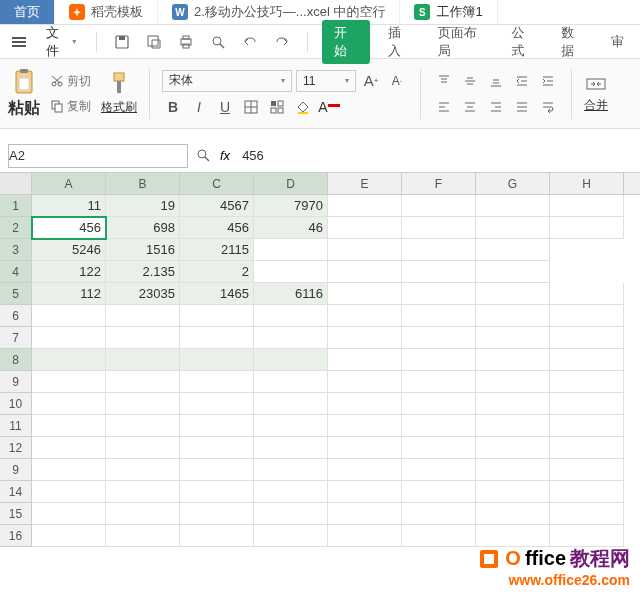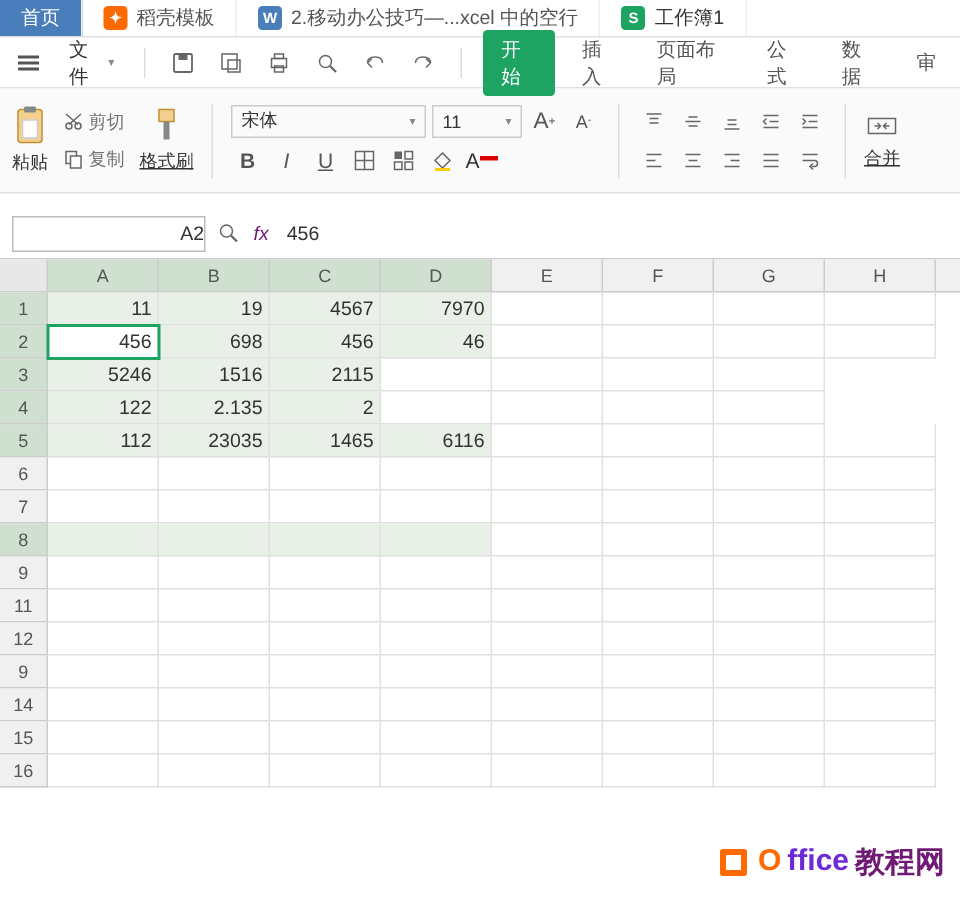--- a/index.html
+++ b/index.html
@@ -34,21 +34,21 @@
 .small-btn { display: flex; align-items: center; gap: 3px; font-size: 12px; color: #737373; padding: 2px; }
 .fmt-big { display: flex; flex-direction: column; align-items: center; gap: 2px; text-decoration: underline; }
 .font-sel { border: 1px solid #ccc; padding: 2px 6px; width: 130px; height: 22px; display: flex; align-items: center; justify-content: space-between; font-size: 12px; }
 .size-sel { border: 1px solid #ccc; padding: 2px 6px; width: 60px; height: 22px; display: flex; align-items: center; justify-content: space-between; font-size: 12px; }
 .fmt-row { display: flex; gap: 4px; align-items: center; }
 .fmt-btn { width: 22px; height: 22px; display: flex; align-items: center; justify-content: center; color: #555; font-size: 14px; cursor: pointer; }
 .chev { font-size: 8px; color: #888; }
 
 
 .fbar { height: 34px; display: flex; align-items: center; padding: 6px 8px; gap: 8px; border-bottom: 1px solid #ccc; margin-top: 10px; }
-.namebox { border: 1px solid #bbb; width: 129px; height: 24px; display: flex; align-items: center; justify-content: flex-end; font-size: 13px; }
+.namebox { border: 1px solid #bbb; width: 180px; height: 24px; display: flex; align-items: center; justify-content: flex-start; font-size: 13px; }
 .fx-area { display: flex; align-items: center; gap: 8px; flex: 1; }
 .fx-val { flex: 1; padding: 2px 4px; }
 
 
 .grid { position: relative; }
 .col-headers { display: flex; height: 22px; border-bottom: 1px solid #ccc; background: #f0f0f0; }
 .corner { width: 32px; border-right: 1px solid #ccc; background: #e8e8e8; }
 .ch { border-right: 1px solid #ccc; display: flex; align-items: center; justify-content: center; font-size: 12px; color: #555; }
 .ch.sel { background: #d0e0d0; }
 .rows { }
@@ -58,21 +58,21 @@
 .cell { border-right: 1px solid #e0e0e0; border-bottom: 1px solid #e0e0e0; display: flex; align-items: center; justify-content: flex-end; padding: 0 4px; font-size: 13px; font-family: Arial, sans-serif; }
 .cell.selected { background: #e8f0e8; }
 .cell.active { background: #fff; outline: 2px solid #1da362; outline-offset: -1px; z-index: 2; position: relative; }
 .wA { width: 74px; } .wB { width: 74px; } .wC { width: 74px; } .wD { width: 74px; }
 .wE { width: 74px; } .wF { width: 74px; } .wG { width: 74px; } .wH { width: 74px; }
 
 
 .watermark { position: absolute; right: 10px; bottom: 10px; text-align: right; }
 .wm-logo { display: flex; align-items: center; gap: 4px; font-weight: bold; font-size: 20px; }
 .wm-logo .o-orange { color: #ff6a00; }
-.wm-logo .txt-blue { color: #6d28d9; }
+.wm-logo .txt-blue { color: #000000; }
 .wm-logo .txt-black { color: #701a75; }
 .wm-url { color: #ff6a00; font-size: 14px; font-weight: bold; }
 .office-ic { width: 24px; height: 24px; }
 </style>
 </head>
 <body>
 
 <div class="tabs">
   <div class="tab active-blue">
     <span>首页</span>
@@ -148,21 +148,21 @@
   <div class="menu-item">审</div>
 </div>
 
 <div class="ribbon">
   <div class="paste-big">
     <svg class="paste-ic" viewBox="0 0 24 28">
         <rect x="4" y="3" width="16" height="22" rx="2" fill="#f4d090" stroke="#c09030"></rect>
         <rect x="8" y="1" width="8" height="4" rx="1" fill="#888"></rect>
         <rect x="7" y="10" width="10" height="12" fill="#fff" stroke="#ccc"></rect>
       </svg>
-    <span style="font-size:12px;">粘贴</span>
+    <span style="font-size:16px;font-weight:bold;">粘贴</span>
   </div>
   <div class="rib-group">
     <div class="small-btn">
       <svg width="14" height="14" viewBox="0 0 14 14">
           <circle cx="4" cy="10" r="2" fill="none" stroke="#666"></circle>
           <circle cx="10" cy="10" r="2" fill="none" stroke="#666"></circle>
           <line x1="2" y1="2" x2="10" y2="9" stroke="#666"></line>
           <line x1="12" y1="2" x2="4" y2="9" stroke="#666"></line>
         </svg>
       <span>剪切</span>
@@ -319,21 +319,21 @@
 
 <div class="fbar">
   <div class="namebox">
     <span>A2</span>
   </div>
   <div class="fx-area">
     <svg width="16" height="16" viewBox="0 0 16 16">
         <circle cx="6" cy="6" r="4" fill="none" stroke="#666"></circle>
         <line x1="9" y1="9" x2="13" y2="13" stroke="#666" stroke-width="1.5"></line>
       </svg>
-    <span style="font-style:italic;color:#701a75;">fx</span>
+    <span style="font-style:italic;color:#000000;">fx</span>
     <div class="fx-val">
       <span>456</span>
     </div>
   </div>
 </div>
 
 <div class="grid">
   <div class="col-headers">
     <div class="corner"></div>
     <div class="ch wA sel">A</div>
@@ -437,20 +437,31 @@
         <div class="cell wA"></div>
         <div class="cell wB"></div>
         <div class="cell wC"></div>
         <div class="cell wD"></div>
         <div class="cell wE"></div>
         <div class="cell wF"></div>
         <div class="cell wG"></div>
         <div class="cell wH"></div>
       </div>
       <div class="row">
+        <div class="rh">10</div>
+        <div class="cell wA"></div>
+        <div class="cell wB"></div>
+        <div class="cell wC"></div>
+        <div class="cell wD"></div>
+        <div class="cell wE"></div>
+        <div class="cell wF"></div>
+        <div class="cell wG"></div>
+        <div class="cell wH"></div>
+      </div>
+      <div class="row">
         <div class="rh">11</div>
         <div class="cell wA"></div>
         <div class="cell wB"></div>
         <div class="cell wC"></div>
         <div class="cell wD"></div>
         <div class="cell wE"></div>
         <div class="cell wF"></div>
         <div class="cell wG"></div>
         <div class="cell wH"></div>
       </div>
@@ -515,13 +526,14 @@
 <div class="watermark">
   <div class="wm-logo">
     <svg class="office-ic" viewBox="0 0 24 24">
         <rect x="3" y="3" width="18" height="18" rx="2" fill="#ff6a00"></rect>
         <rect x="7" y="7" width="10" height="10" fill="#fff"></rect>
       </svg>
     <span class="o-orange">O</span>
       <span class="txt-blue">ffice</span>
       <span class="txt-black">教程网</span>
   </div>
+  <div class="wm-url">www.office26.com</div>
 </div>
 
 </body></html>

